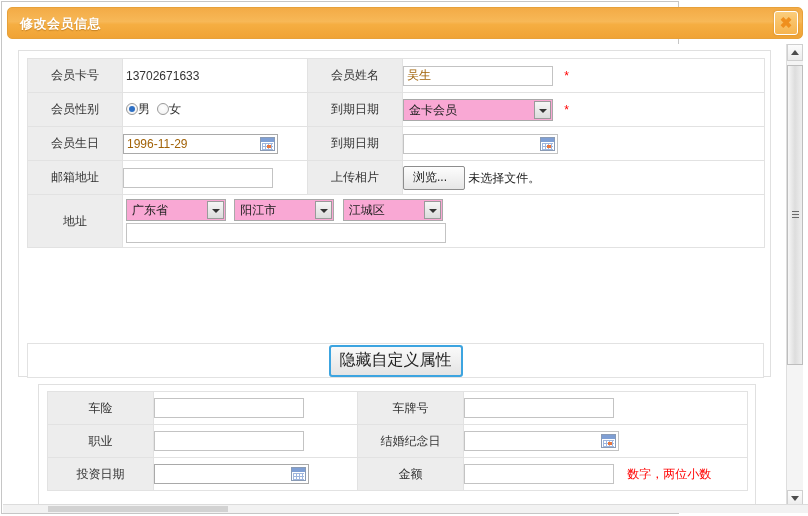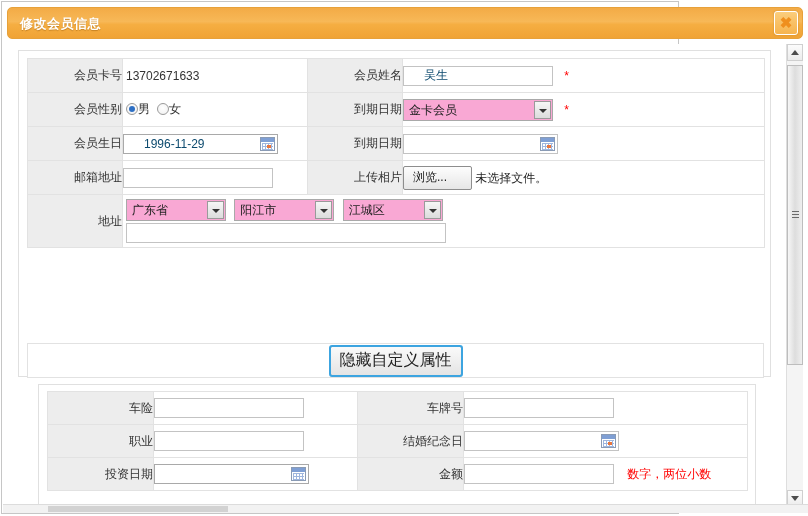--- a/index.html
+++ b/index.html
@@ -92,21 +92,21 @@
   }
   table.ftable td {
     border: 1px solid #e2e2e2;
     padding: 0;
     font-size: 12px;
     color: #333333;
     vertical-align: middle;
   }
   td.lbl {
     background: #ededed;
-    text-align: right;
+    text-align: center;
     padding-right: 9px;
     color: #4a4a4a;
     font-size: 12px;
     white-space: nowrap;
   }
   td.fld {
     background: #ffffff;
     padding-left: 6px;
     white-space: nowrap;
   }
@@ -114,22 +114,22 @@
   
   #main-table { position: absolute; left: 20px; top: 14px; width: 737px; }
   #main-table td { height: 33px; }
 
   
   .txt {
     border: 1px solid #a9a9a9;
     background: #ffffff;
     height: 20px;
     font-size: 12px;
-    color: #0c4a6e;
-    padding: 0 20px;
+    color: #a16207;
+    padding: 0 3px;
     box-sizing: border-box;
     font-family: "Liberation Sans", "DejaVu Sans", sans-serif;
     outline: none;
     vertical-align: middle;
   }
   .txt.light { border: 1px solid #c3c3c3; }
   .txt.w150 { width: 150px; }
   .txt.w155 { width: 155px; }
 
   .plaintext {
@@ -238,21 +238,21 @@
   .rdo-label { margin-right: 7px; cursor: pointer; }
 
   
   .browse-btn {
     display: inline-block;
     border: 1px solid #8d8d8d;
     border-radius: 2px;
     background: linear-gradient(to bottom, #fdfdfd 0%, #e6e6e6 100%);
     font-size: 12px;
     color: #1a1a1a;
-    padding: 2px 24px 3px 9px;
+    padding: 2px 17px 3px 9px;
     vertical-align: middle;
     cursor: pointer;
   }
   .file-status {
     font-size: 12px;
     color: #262626;
     margin-left: 0;
     vertical-align: middle;
   }
 

